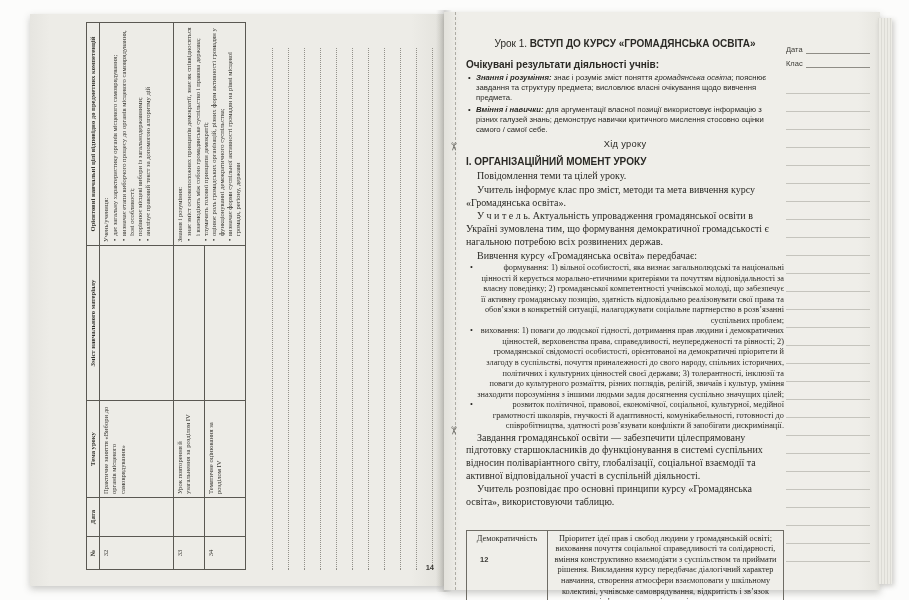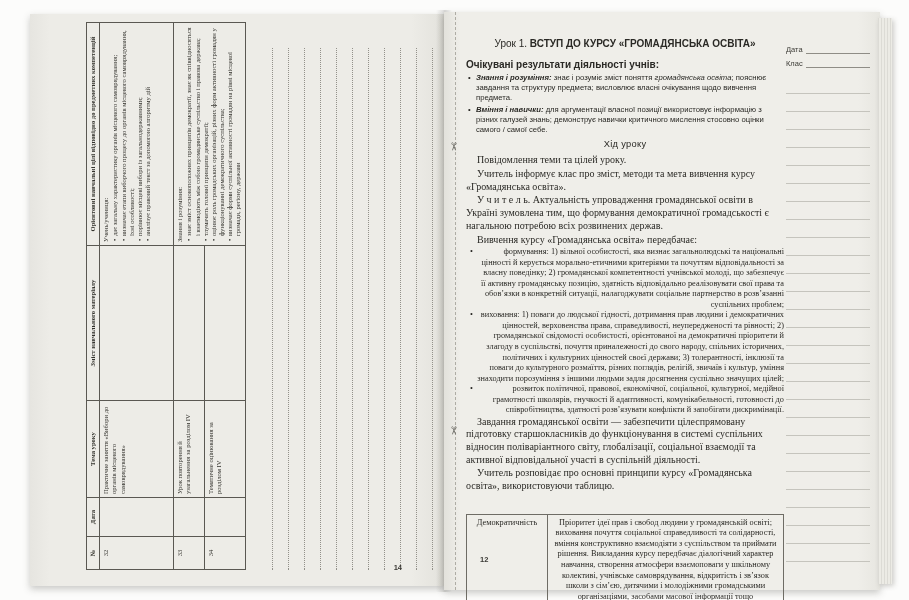--- a/index.html
+++ b/index.html
@@ -12,21 +12,21 @@
                 background:linear-gradient(to right,#e6e5e0 0,#edece7 20px,#edece7 92%,#e3e2dc 100%); }
   .page-right { left:444px; top:12px; width:436px; height:578px;
                 background:linear-gradient(to right,#e2e1db 0,#efeee9 16px,#efeee9 95%,#e7e6e0 100%); }
   .fore-edge { position:absolute; left:878px; top:18px; width:14px; height:566px;
                background:repeating-linear-gradient(to right,#dcdbd5 0 1px,#ecebe5 1px 3px);
                box-shadow:2px 2px 5px rgba(70,68,60,.25); }
   .spine { position:absolute; left:436px; top:10px; width:16px; height:582px;
            background:linear-gradient(to right,rgba(0,0,0,0) 0,rgba(40,38,32,.10) 40%,rgba(40,38,32,.17) 55%,rgba(0,0,0,0) 100%); }
 
   .pageno { position:absolute; font-family:"Liberation Sans",sans-serif; font-size:7.5px; font-weight:bold; color:#3a3935; }
-  .pageno-left  { right:42px; bottom:14px; }
+  .pageno-left  { right:10px; bottom:14px; }
   .pageno-right { left:36px;  bottom:26px; }
 
   
   .rot-outer { position:absolute; left:56px; top:34px; width:378px; height:522px; }
   .rot { position:absolute; left:0; top:0; width:522px; height:378px;
          transform-origin:0 0; transform:translateY(522px) rotate(-90deg); }
 
   table.plan { border-collapse:collapse; table-layout:fixed; width:522px; }
   table.plan th, table.plan td { border:1px solid #5a5852; vertical-align:top; padding:2px 3px;
       font-size:6.6px; line-height:1.24; color:#33322d; overflow:hidden; }
@@ -170,20 +170,21 @@
         <div class="ib">
           <span class="lead-bi">Знання і розуміння:</span><span> знає і розуміє зміст поняття </span><span class="it">громадянська освіта</span><span>; пояснює завдання та структуру предмета; висловлює власні очікування щодо вивчення предмета.</span>
         </div>
         <div class="ib">
           <span class="lead-bi">Вміння і навички:</span><span> для аргументації власної позиції використовує інформацію з різних галузей знань; демонструє навички критичного мислення стосовно оцінки самого / самої себе.</span>
         </div>
       </div>
 
       <div class="flow-head">Хід уроку</div>
 
+      <div class="h-sans">І. ОРГАНІЗАЦІЙНИЙ МОМЕНТ УРОКУ</div>
       <p class="para">Повідомлення теми та цілей уроку.</p>
 
       <p class="para">Учитель інформує клас про зміст, методи та мета вивчення курсу «Громадянська освіта».</p>
       <p class="para"><span>У ч и т е л ь.</span><span> Актуальність упровадження громадянської освіти в Україні зумовлена тим, що формування демократичної громадськості є нагальною потребою всіх розвинених держав.</span></p>
       <p class="para">Вивчення курсу «Громадянська освіта» передбачає:</p>
 
       <div class="sb">формування: 1) вільної особистості, яка визнає загальнолюдські та національні цінності й керується морально-етичними критеріями та почуттям відповідальності за власну поведінку; 2) громадянської компетентності учнівської молоді, що забезпечує її активну громадянську позицію, здатність відповідально реалізовувати свої права та обов’язки в конкретній ситуації, налагоджувати соціальне партнерство в розв’язанні суспільних проблем;</div>
       <div class="sb">виховання: 1) поваги до людської гідності, дотримання прав людини і демократичних цінностей, верховенства права, справедливості, неупередженості та рівності; 2) громадянської свідомості особистості, орієнтованої на демократичні пріоритети й злагоду в суспільстві, почуття приналежності до свого народу, спільних історичних, політичних і культурних цінностей своєї держави; 3) толерантності, інклюзії та поваги до культурного розмаїття, різних поглядів, релігій, звичаїв і культур, уміння знаходити порозуміння з іншими людьми задля досягнення суспільно значущих цілей;</div>
       <div class="sb">розвиток політичної, правової, економічної, соціальної, культурної, медійної грамотності школярів, гнучкості й адаптивності, комунікабельності, готовності до співробітництва, здатності розв’язувати конфлікти й запобігати дискримінації.</div>
 

